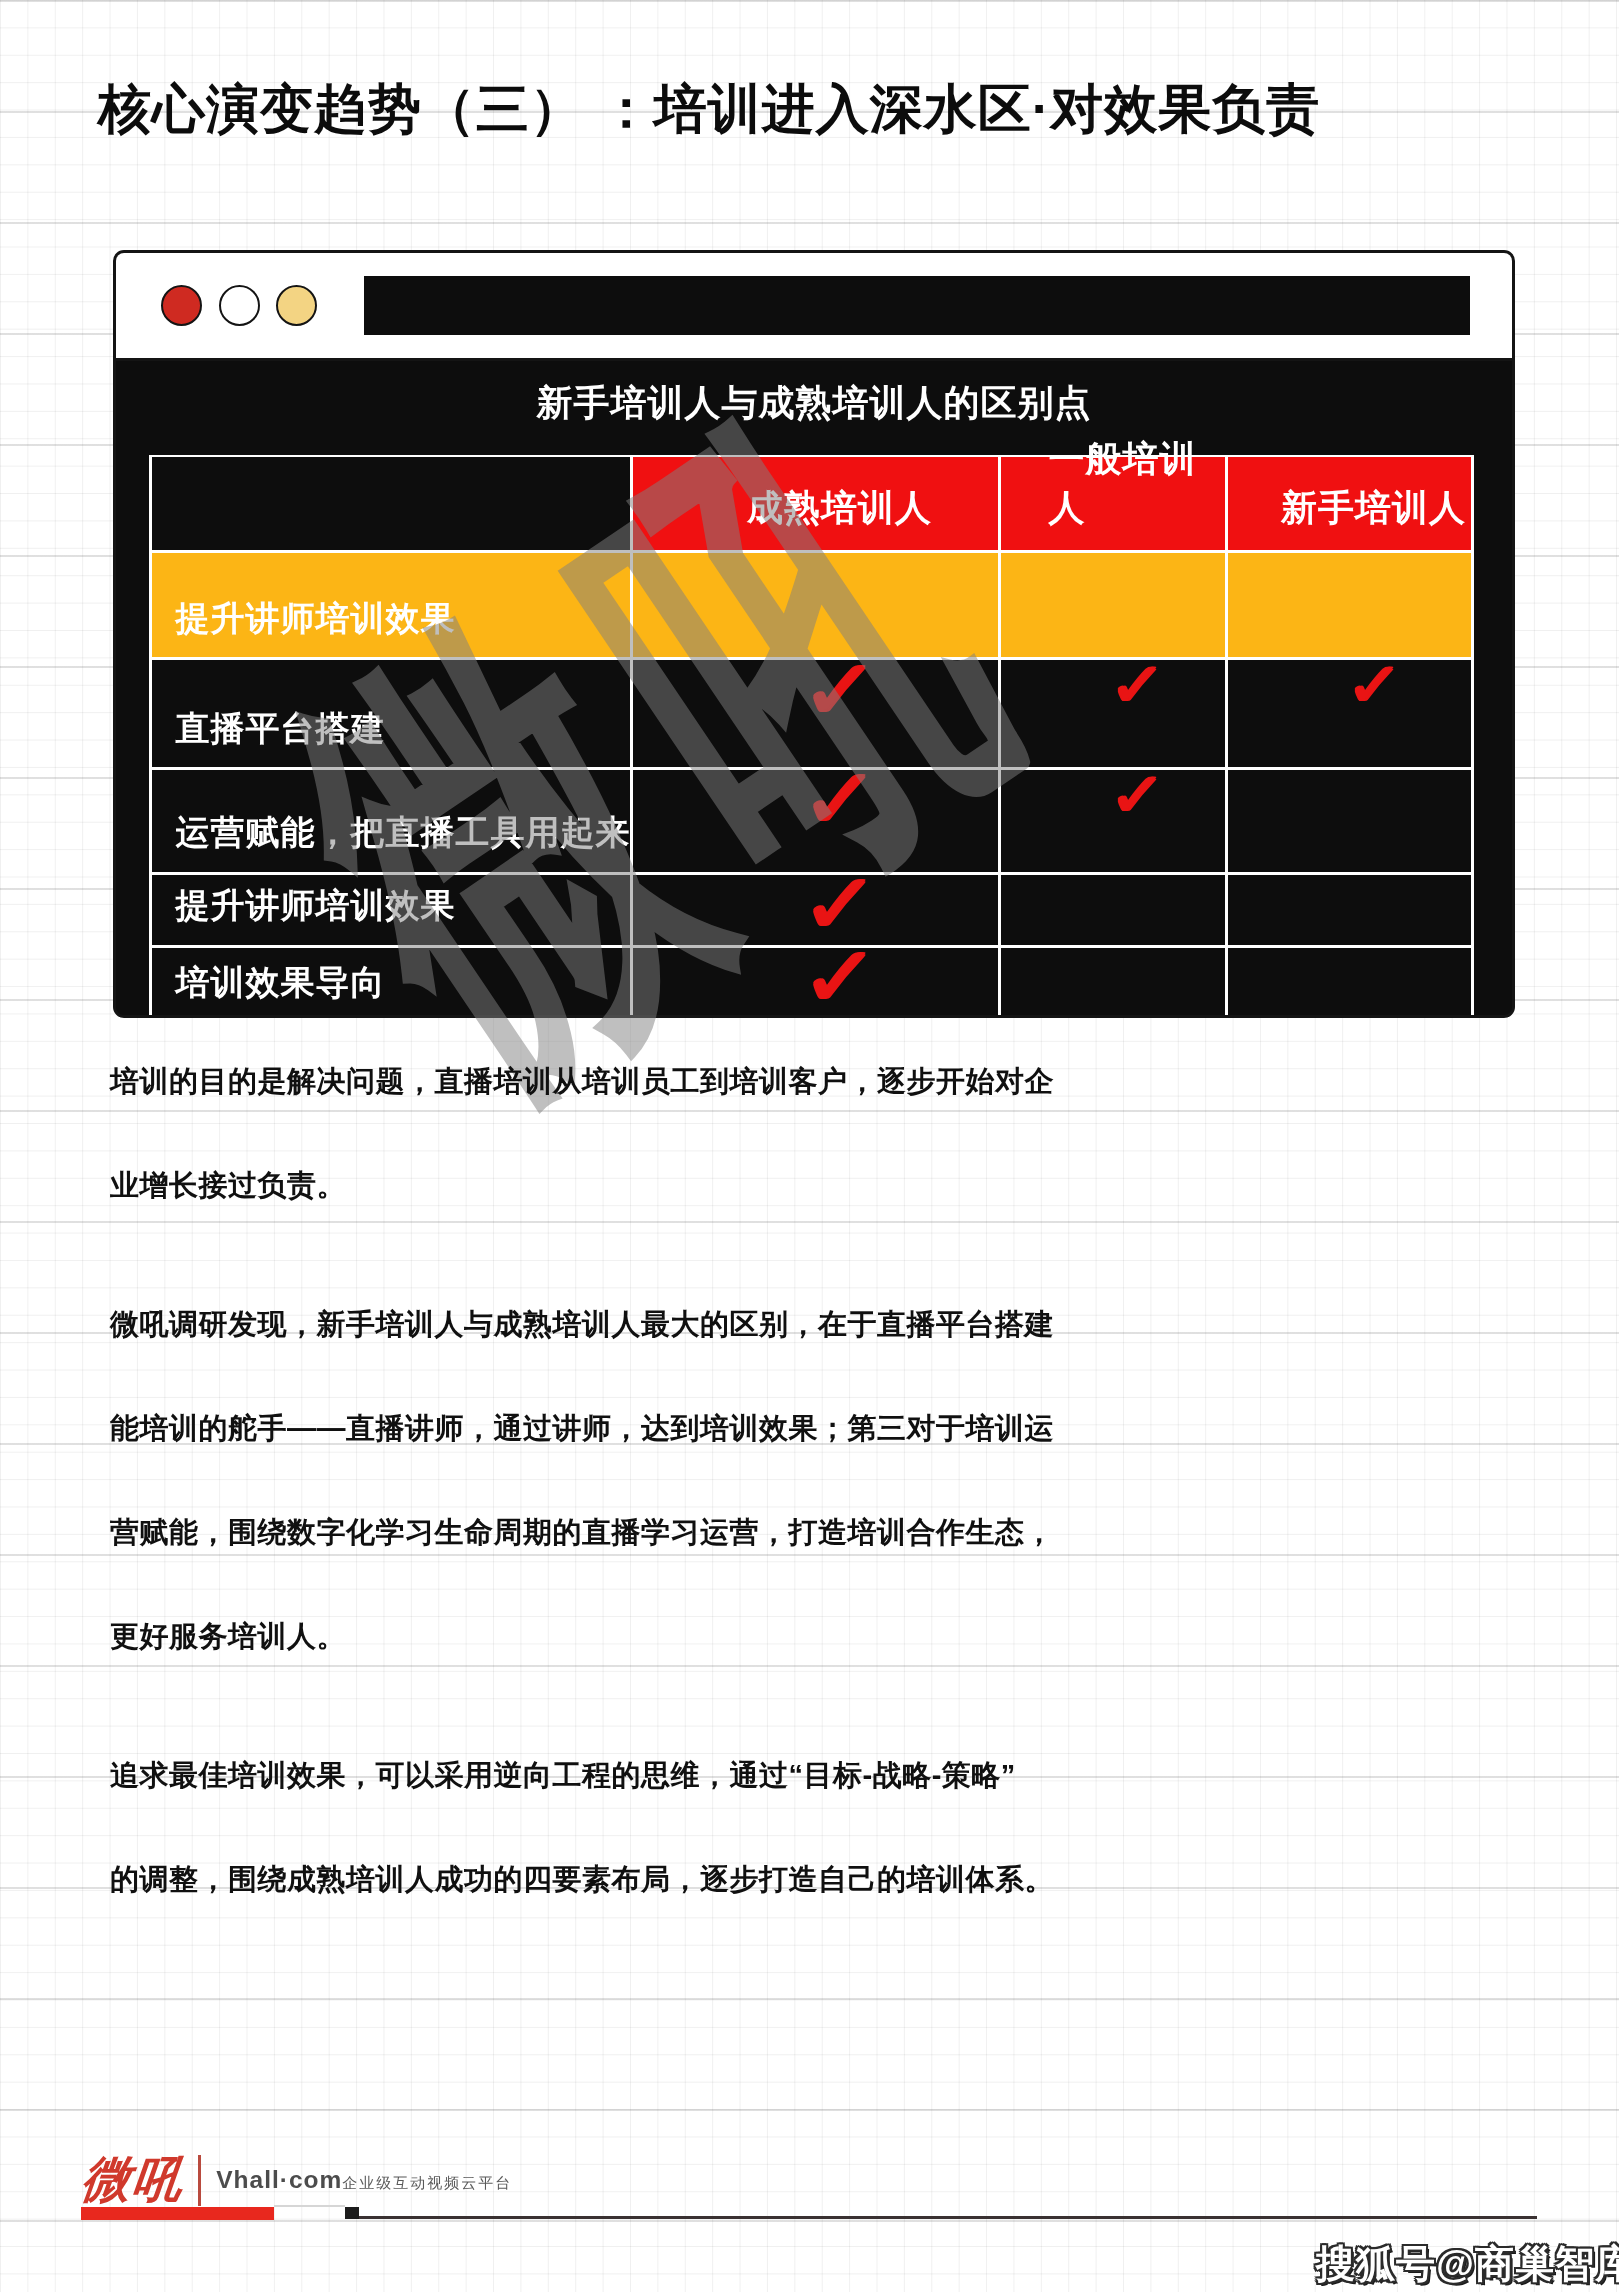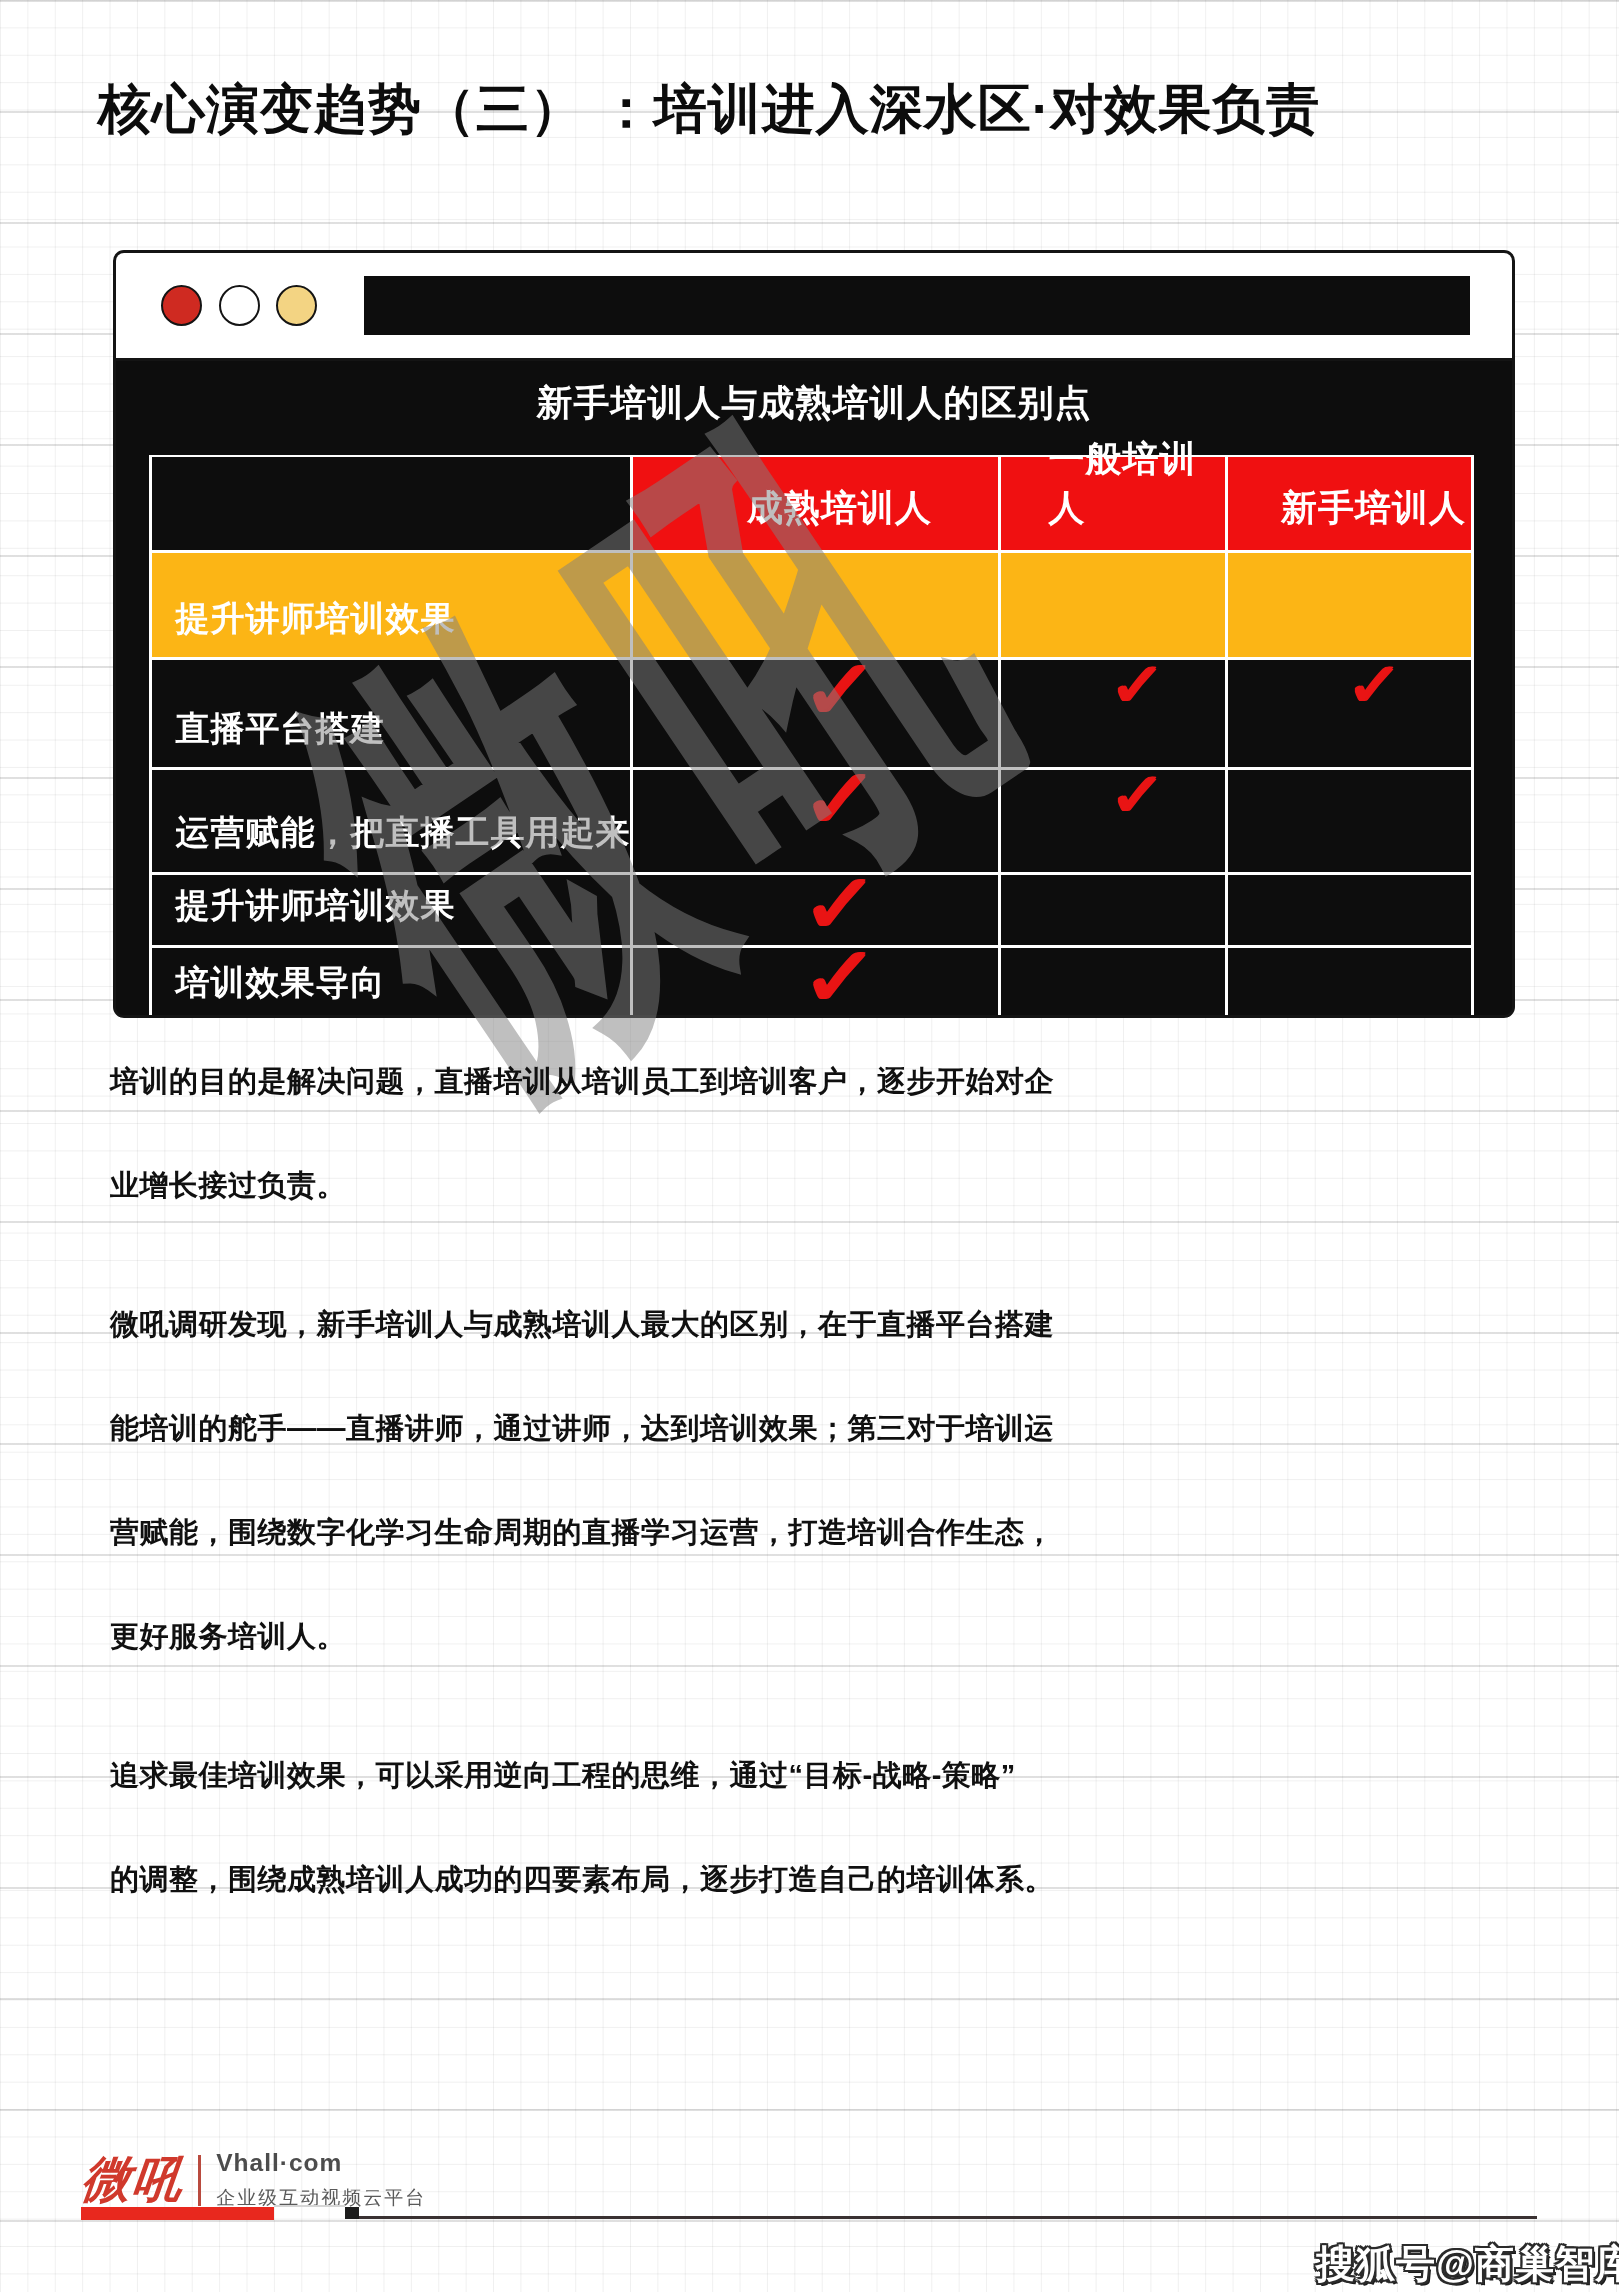--- a/index.html
+++ b/index.html
@@ -84,23 +84,23 @@
   .para{margin:0 0 35px 0;}
   .bline{line-height:104px;white-space:nowrap;}
 
   
   .footer-logo{position:absolute;left:82px;top:2147px;display:flex;align-items:center;z-index:4;}
   .vhall-mark{
     color:#d0392c;font-size:49px;font-weight:800;font-style:italic;
     letter-spacing:2px;transform:skewX(-6deg);
   }
   .logo-divider{width:2.9px;height:51px;background:#b94a3e;margin:0 15.7px 0 13.7px;}
-  .logo-captions{display:flex;flex-direction:column;justify-content:center;}
+  .logo-captions{display:flex;flex-direction:row;justify-content:center;}
   .cap-en{font-size:24.5px;font-weight:700;color:#4c4c4c;letter-spacing:1px;}
-  .cap-zh{font-size:19px;font-weight:500;color:#5a5a5a;margin-top:8px;letter-spacing:2px;}
+  .cap-zh{font-size:15px;font-weight:500;color:#5a5a5a;margin-top:8px;letter-spacing:2px;}
 
   .progress-red{position:absolute;left:81px;top:2207px;width:193px;height:12.7px;background:#e8281e;z-index:4;}
   .progress-gray{position:absolute;left:274px;top:2205px;width:71px;height:2px;background:#d6d6d6;z-index:4;}
   .progress-square{position:absolute;left:345px;top:2207px;width:13.7px;height:11.8px;background:#1c1c1c;z-index:4;}
   .progress-line{position:absolute;left:359px;top:2216px;width:1178px;height:2.9px;background:#3a3132;z-index:4;}
 
   .attribution{
     position:absolute;left:1316px;top:2237px;z-index:4;
     font-size:39px;font-weight:800;color:#ffffff;letter-spacing:1px;white-space:nowrap;
     text-shadow:

